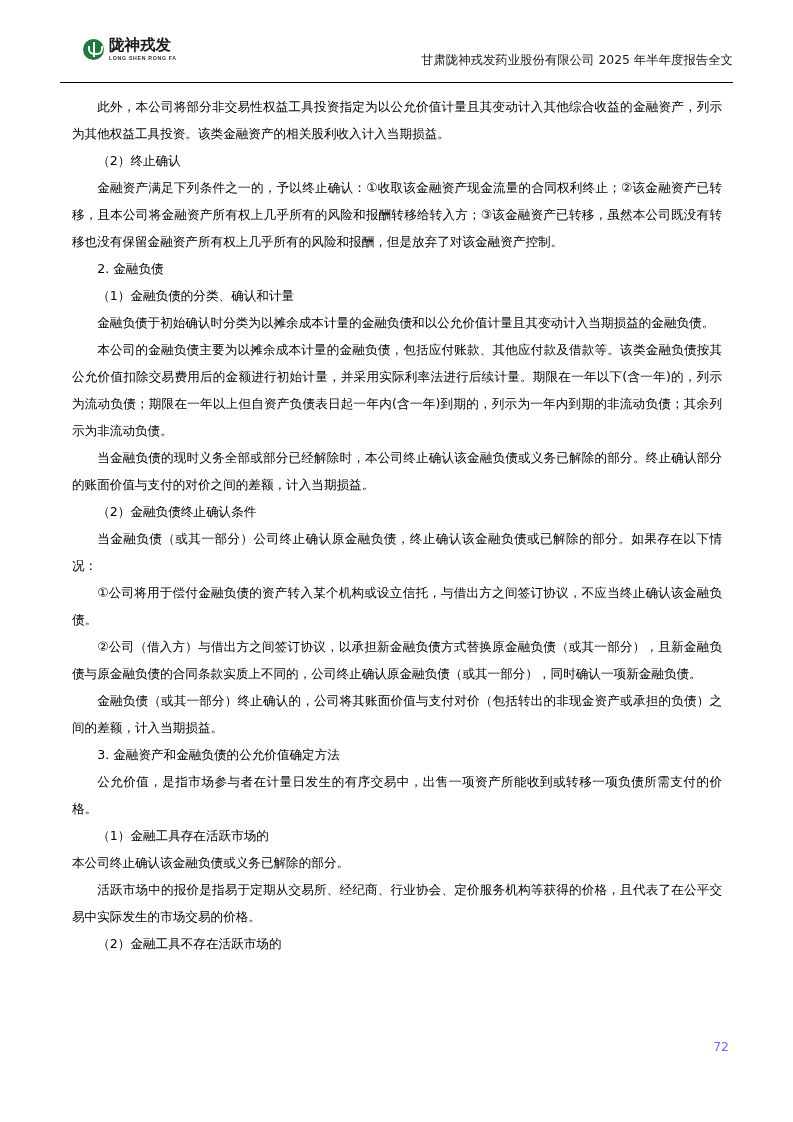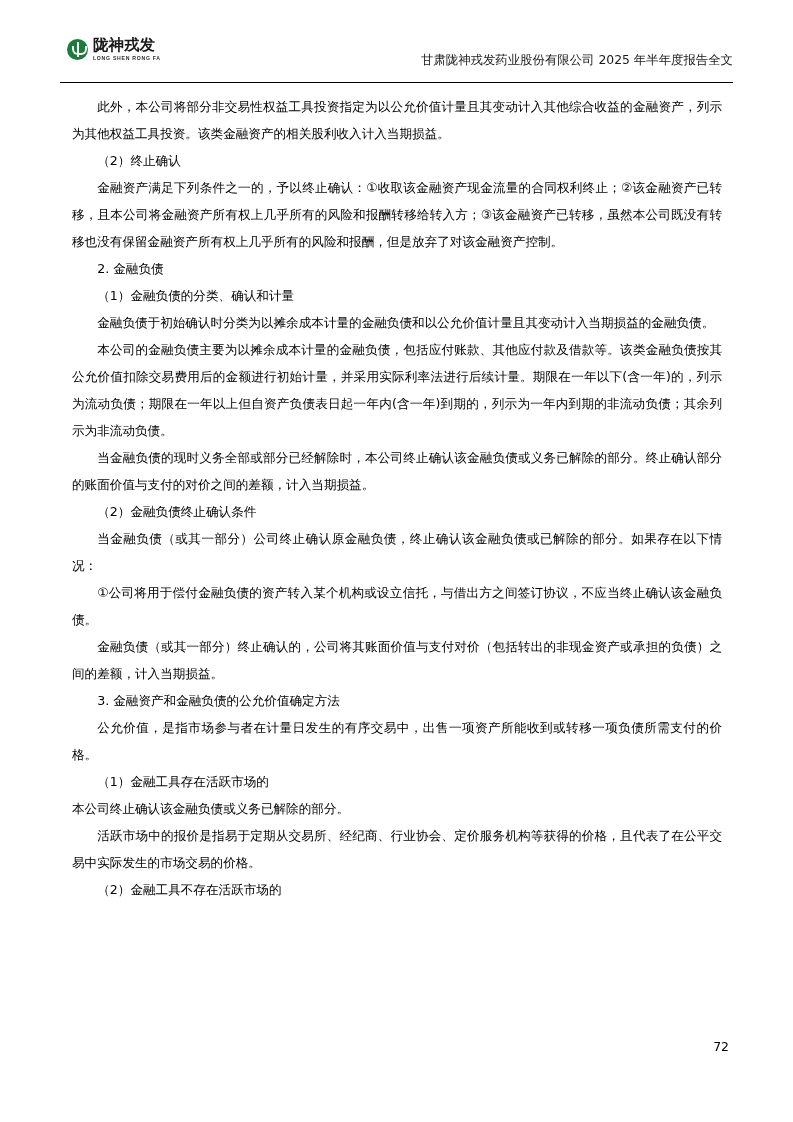--- a/index.html
+++ b/index.html
@@ -16,21 +16,21 @@
     height: 1122px;
     background: #ffffff;
     margin: 0 auto;
     overflow: hidden;
     box-sizing: border-box;
   }
   
   .header {
     position: absolute;
     top: 38px;
-    left: 56px;
+    left: 72px;
     right: 60px;
     height: 42px;
   }
   .logo {
     position: absolute;
     left: 11px;
     top: 0px;
     display: flex;
     align-items: center;
     gap: 5px;
@@ -122,21 +122,21 @@
   }
   .content p.noind {
     text-indent: 0;
   }
   .pageno {
     position: absolute;
     right: 64px;
     bottom: 68px;
     font-family: "DejaVu Sans", sans-serif;
     font-size: 12.4px;
-    color: #000000;
+    color: #8b5cf6;
   }
 </style>
 </head>
 <body>
 
 <div class="page">
 
   <div class="header">
     <div class="logo">
       <div class="logo-mark"></div>
@@ -155,20 +155,21 @@
       <p>（2）终止确认</p>
       <p>金融资产满足下列条件之一的，予以终止确认：①收取该金融资产现金流量的合同权利终止；②该金融资产已转移，且本公司将金融资产所有权上几乎所有的风险和报酬转移给转入方；③该金融资产已转移，虽然本公司既没有转移也没有保留金融资产所有权上几乎所有的风险和报酬，但是放弃了对该金融资产控制。</p>
       <p>2. 金融负债</p>
       <p>（1）金融负债的分类、确认和计量</p>
       <p>金融负债于初始确认时分类为以摊余成本计量的金融负债和以公允价值计量且其变动计入当期损益的金融负债。</p>
       <p>本公司的金融负债主要为以摊余成本计量的金融负债，包括应付账款、其他应付款及借款等。该类金融负债按其公允价值扣除交易费用后的金额进行初始计量，并采用实际利率法进行后续计量。期限在一年以下(含一年)的，列示为流动负债；期限在一年以上但自资产负债表日起一年内(含一年)到期的，列示为一年内到期的非流动负债；其余列示为非流动负债。</p>
       <p>当金融负债的现时义务全部或部分已经解除时，本公司终止确认该金融负债或义务已解除的部分。终止确认部分的账面价值与支付的对价之间的差额，计入当期损益。</p>
       <p>（2）金融负债终止确认条件</p>
       <p>当金融负债（或其一部分）公司终止确认原金融负债，终止确认该金融负债或已解除的部分。如果存在以下情况：</p>
       <p>①公司将用于偿付金融负债的资产转入某个机构或设立信托，与借出方之间签订协议，不应当终止确认该金融负债。</p>
+      <p>②公司（借入方）与借出方之间签订协议，以承担新金融负债方式替换原金融负债（或其一部分），且新金融负债与原金融负债的合同条款实质上不同的，公司终止确认原金融负债（或其一部分），同时确认一项新金融负债。</p>
       <p>金融负债（或其一部分）终止确认的，公司将其账面价值与支付对价（包括转出的非现金资产或承担的负债）之间的差额，计入当期损益。</p>
       <p>3. 金融资产和金融负债的公允价值确定方法</p>
       <p>公允价值，是指市场参与者在计量日发生的有序交易中，出售一项资产所能收到或转移一项负债所需支付的价格。</p>
       <p>（1）金融工具存在活跃市场的</p>
       <p class="noind">本公司终止确认该金融负债或义务已解除的部分。</p>
       <p>活跃市场中的报价是指易于定期从交易所、经纪商、行业协会、定价服务机构等获得的价格，且代表了在公平交易中实际发生的市场交易的价格。</p>
       <p>（2）金融工具不存在活跃市场的</p>
     </div>
 
   <div class="pageno">72</div>

